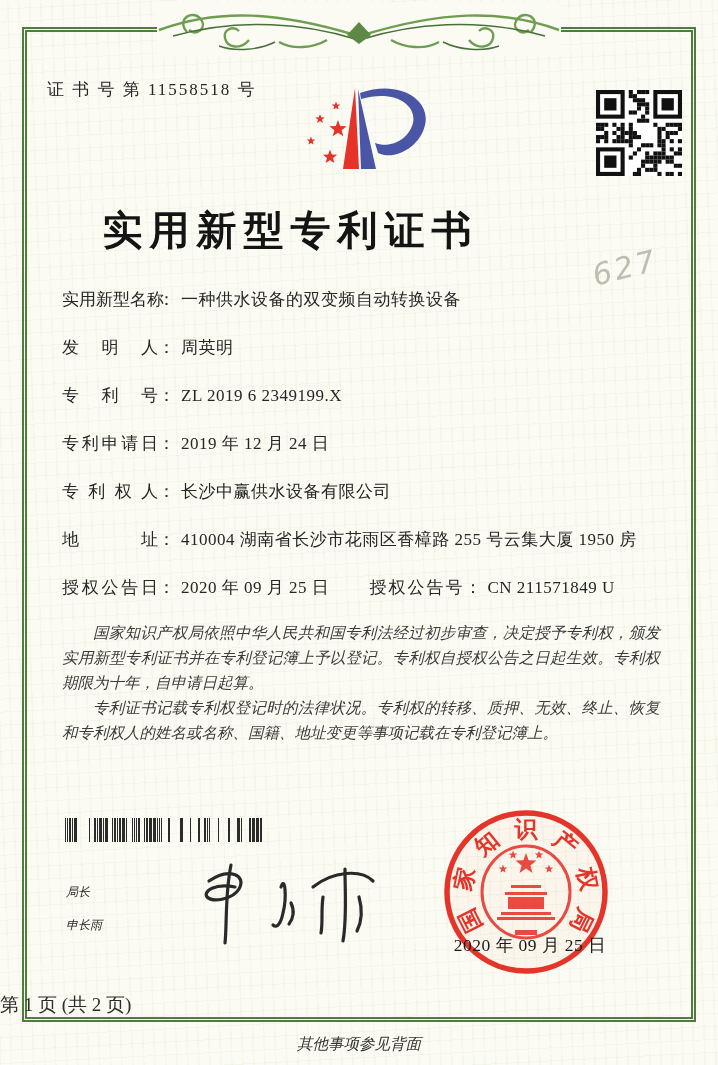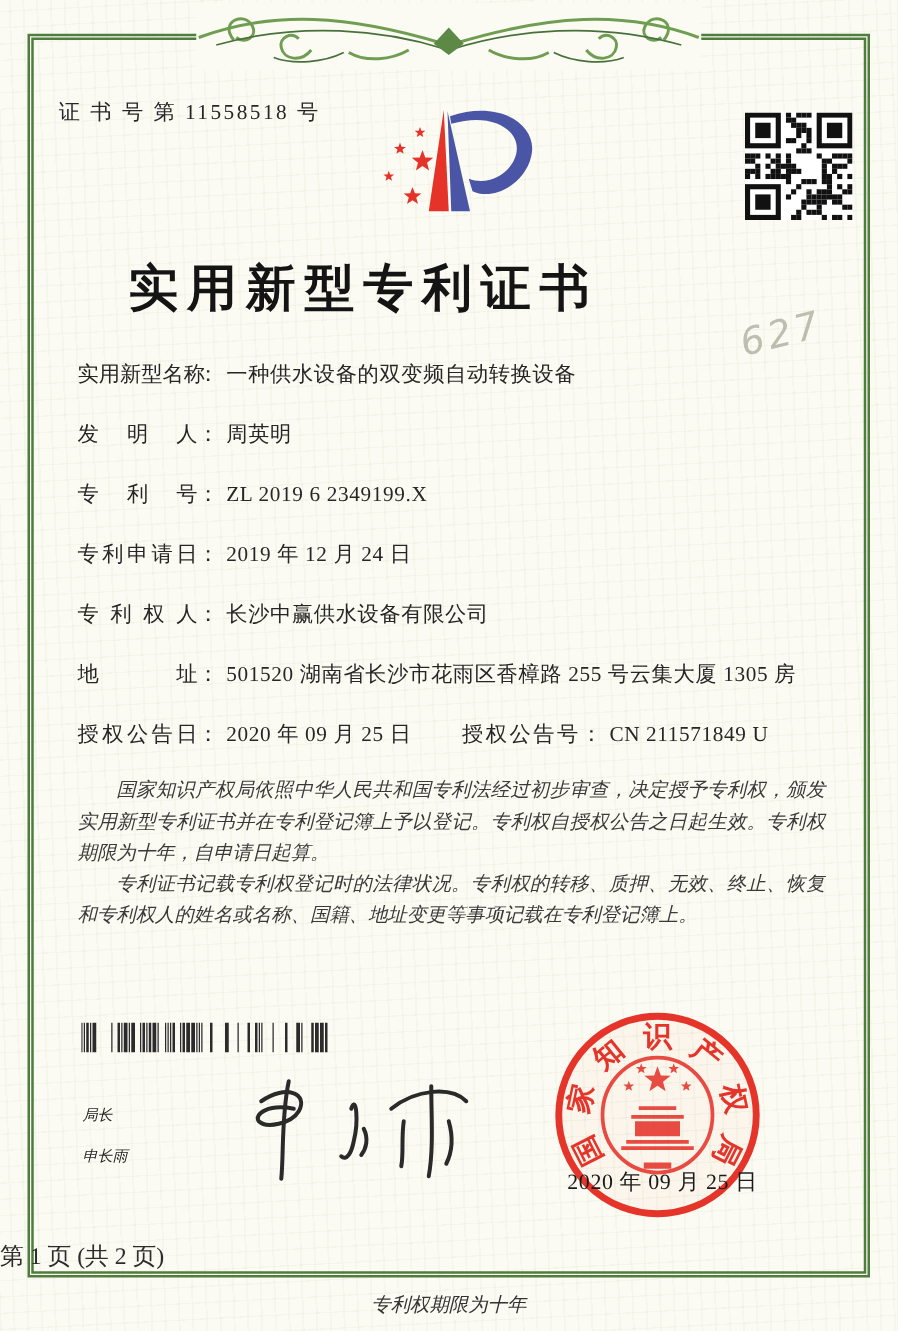--- a/index.html
+++ b/index.html
@@ -231,21 +231,21 @@
     <div class="frow">
       <span class="flabel">专利号</span><span class="colon">：</span><span class="fvalue">ZL 2019 6 2349199.X</span>
     </div>
     <div class="frow">
       <span class="flabel">专利申请日</span><span class="colon">：</span><span class="fvalue">2019 年 12 月 24 日</span>
     </div>
     <div class="frow">
       <span class="flabel">专利权人</span><span class="colon">：</span><span class="fvalue">长沙中赢供水设备有限公司</span>
     </div>
     <div class="frow">
-      <span class="flabel">地址</span><span class="colon">：</span><span class="fvalue">501520 湖南省长沙市花雨区香樟路 255 号云集大厦 1305 房</span>
+      <span class="flabel">地址</span><span class="colon">：</span><span class="fvalue">410004 湖南省长沙市花雨区香樟路 255 号云集大厦 1950 房</span>
     </div>
     <div class="frow">
       <span class="flabel">授权公告日</span><span class="colon">：</span><span class="fvalue">2020 年 09 月 25 日</span>
       <span class="second">授权公告号</span><span class="colon">：</span><span class="fvalue">CN 211571849 U</span>
     </div>
   </div>
 
   <div class="paras">
     <p>国家知识产权局依照中华人民共和国专利法经过初步审查，决定授予专利权，颁发实用新型专利证书并在专利登记簿上予以登记。专利权自授权公告之日起生效。专利权期限为十年，自申请日起算。</p>
     <p>专利证书记载专利权登记时的法律状况。专利权的转移、质押、无效、终止、恢复和专利权人的姓名或名称、国籍、地址变更等事项记载在专利登记簿上。</p>
@@ -337,15 +337,15 @@
       <rect x="64" y="86" width="42" height="3"></rect>
       <rect x="67" y="91" width="36" height="12"></rect>
       <rect x="60" y="106" width="50" height="3"></rect>
       <rect x="56" y="111" width="58" height="3"></rect>
       <rect x="74" y="124" width="22" height="5"></rect>
     </g>
   </svg>
   <div class="seal-date">2020 年 09 月 25 日</div>
 
   <div class="page-info">第 1 页 (共 2 页)</div>
-  <div class="back-note">专利权期限为十年</div>
+  <div class="back-note">其他事项参见背面</div>
 
 </div>
 
 </body></html>

